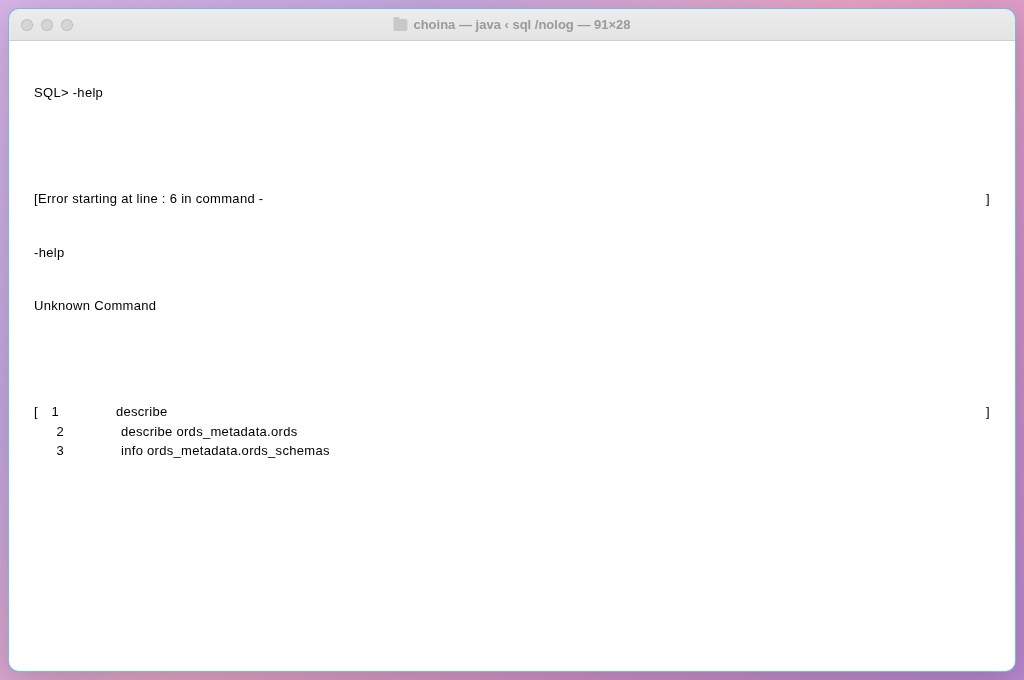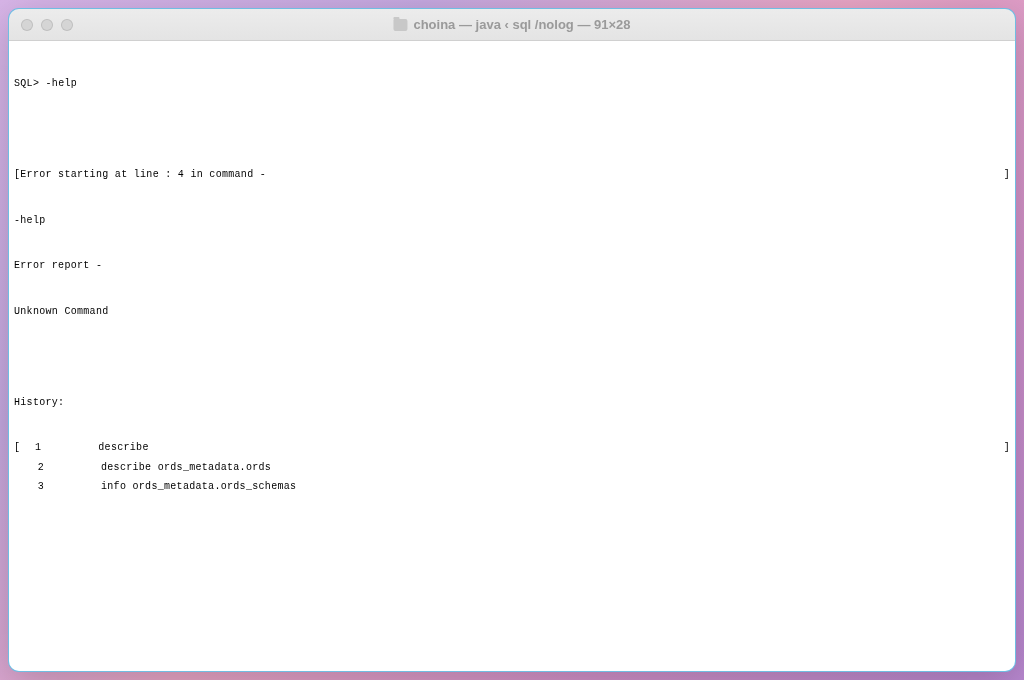--- a/index.html
+++ b/index.html
@@ -74,23 +74,23 @@
       position: absolute;
       top: -2px;
       left: 0;
       width: 6px;
       height: 2px;
       background: #c8c8c8;
       border-radius: 1px 1px 0 0;
     }
     .terminal-content {
       flex: 1;
-      padding: 10px 5px;
-      font-family: Liberation Mono, monospace;
-      font-size: 10px;
+      padding: 10px 25px;
+      font-family: Liberation Sans, sans-serif;
+      font-size: 13px;
       line-height: 1.3;
       color: #000000;
       white-space: pre;
       overflow: hidden;
       background: #ffffff;
       letter-spacing: 0.3px;
     }
     .terminal-line {
       min-height: 19.5px;
     }
@@ -127,22 +127,20 @@
       <div class="traffic-light"></div>
     </div>
     <div class="title-text">
       <span class="folder-icon"></span>
       <span>choina — java ‹ sql /nolog — 91×28</span>
     </div>
   </div>
   <div class="terminal-content">
     <div class="terminal-line"><span>SQL&gt;</span> <span>-help</span></div>
     <div class="terminal-line"> </div>
-    <div class="terminal-line bracket-line"><span><span>[</span><span>Error starting at line : 4 in command -</span></span><span>]</span></div>
+    <div class="terminal-line bracket-line"><span><span>[</span><span>Error starting at line : 6 in command -</span></span><span>]</span></div>
     <div class="terminal-line">-help</div>
-    <div class="terminal-line">Error report -</div>
     <div class="terminal-line">Unknown Command</div>
     <div class="terminal-line"> </div>
-    <div class="terminal-line">History:</div>
     <div id="history-container"><div class="terminal-line bracket-line"><span class="bracket-content"><span>[</span><span class="history-num" style="width: 33px;">1</span><span class="history-cmd">describe</span></span><span>]</span></div><div class="terminal-line history-line"><span class="history-num">2</span><span class="history-cmd">describe ords_metadata.ords</span></div><div class="terminal-line history-line"><span class="history-num">3</span><span class="history-cmd">info ords_metadata.ords_schemas</span></div></div>
     
   </div>
 </div>
 
 </body></html>

